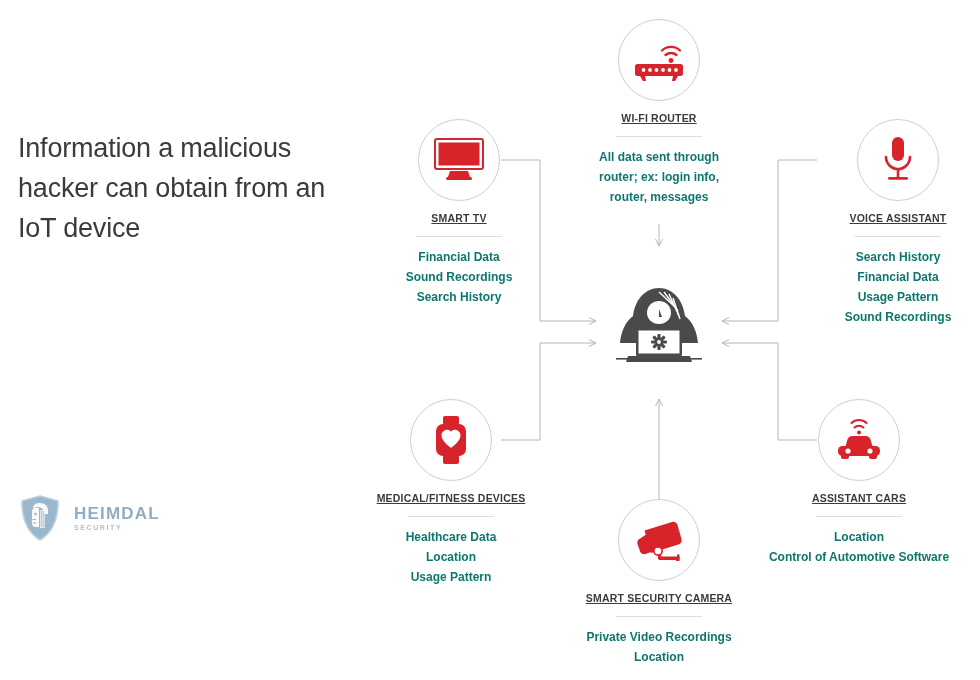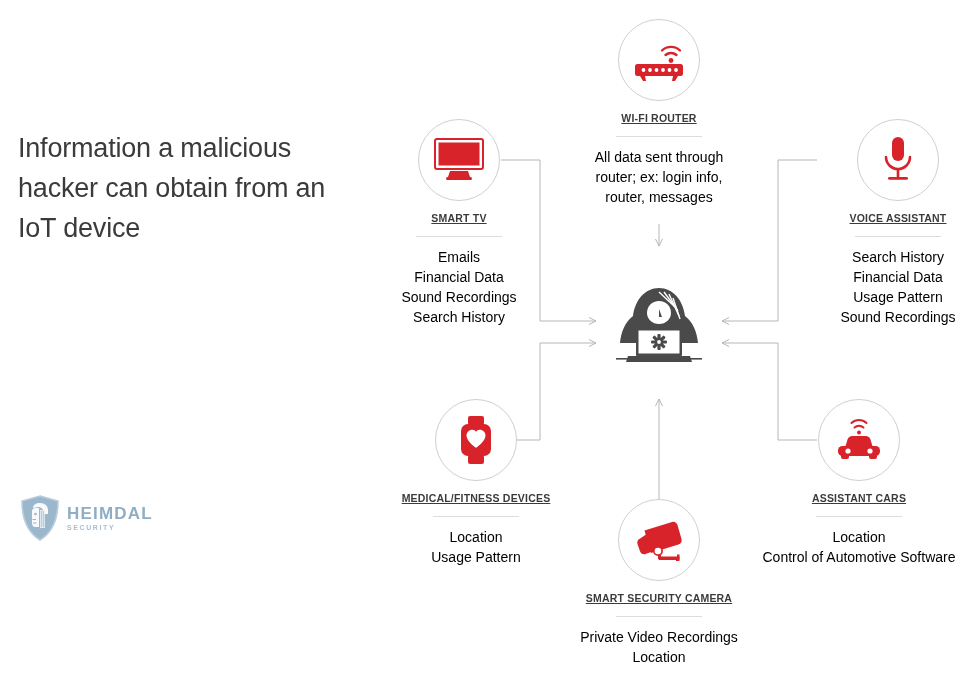--- a/index.html
+++ b/index.html
@@ -32,21 +32,21 @@
 
   
   .logo {
     position: absolute;
     left: 20px;
     top: 494px;
     width: 160px;
     height: 48px;
     display: flex;
     align-items: center;
-    gap: 7px;
+    gap: 14px;
   }
   .logo-shield { width: 40px; height: 46px; display:block; }
   .logo-text { display: flex; flex-direction: column; line-height: 1; }
   .logo-name {
     font-size: 17px;
     font-weight: bold;
     letter-spacing: 1.2px;
     color: #8fadc4;
   }
   .logo-sub {
@@ -83,32 +83,33 @@
     white-space: nowrap;
     text-decoration: underline;
   }
   .divider {
     width: 86px;
     height: 1px;
     background: #dddddd;
     margin: 12px auto 10px auto;
   }
   .items {
-    font-size: 14px;
+    font-size: 12px;
     line-height: 20px;
-    color: #000000;
+    color: #0f766e;
     white-space: nowrap;
+    font-weight: bold;
   }
   .items div { white-space: nowrap; }
 
   
   #node-smart-tv           { left: 359px; top: 119px; width: 200px; }
   #node-wifi-router        { left: 559px; top: 19px;  width: 200px; }
   #node-voice-assistant    { left: 798px; top: 119px; width: 200px; }
-  #node-medical            { left: 376px; top: 399px; width: 200px; }
+  #node-medical            { left: 351px; top: 399px; width: 200px; }
   #node-security-camera    { left: 559px; top: 499px; width: 200px; }
   #node-connected-cars     { left: 759px; top: 399px; width: 200px; }
 
   #node-wifi-router .items { line-height: 20px; }
 
   
   .hacker {
     position: absolute;
     left: 614px;
     top: 285px;
@@ -201,21 +202,20 @@
     <svg width="50" height="44" viewBox="0 0 50 44">
       <rect x="1" y="1" width="48" height="30" rx="2" fill="none" stroke="#d8232a" stroke-width="2"></rect>
       <rect x="4.5" y="4.5" width="41" height="23" fill="#d8232a"></rect>
       <path d="M16,33 L34,33 L36,39 L14,39 Z" fill="#d8232a"></path>
       <rect x="12" y="39" width="26" height="3" rx="1.5" fill="#d8232a"></rect>
     </svg>
   </div>
   <div class="node-label">SMART TV</div>
   <div class="divider"></div>
   <div class="items">
-    <div>Emails</div>
     <div>Financial Data</div>
     <div>Sound Recordings</div>
     <div>Search History</div>
   </div>
 </div>
 
 <div class="node" id="node-wifi-router">
   <div class="circle">
     <svg width="52" height="46" viewBox="0 0 52 46">
       <g fill="none" stroke="#d8232a" stroke-width="2.4" stroke-linecap="round">
@@ -271,20 +271,21 @@
       <rect x="9" y="40" width="16" height="9" rx="2" fill="#d8232a"></rect>
       <rect x="2" y="9" width="30" height="32" rx="7" fill="#d8232a"></rect>
       <path d="M17,33 C17,33 7.5,26.5 7.5,20.6 C7.5,17.2 10.1,14.8 13.2,14.8
                C15,14.8 16.3,15.7 17,16.8 C17.7,15.7 19,14.8 20.8,14.8
                C23.9,14.8 26.5,17.2 26.5,20.6 C26.5,26.5 17,33 17,33 Z" fill="#ffffff"></path>
     </svg>
   </div>
   <div class="node-label">MEDICAL/FITNESS DEVICES</div>
   <div class="divider"></div>
   <div class="items">
+    <div>Healthcare Data</div>
     <div>Location</div>
     <div>Usage Pattern</div>
   </div>
 </div>
 
 <div class="node" id="node-security-camera">
   <div class="circle">
     <svg width="50" height="44" viewBox="0 0 50 44">
       <g fill="#d8232a">
         <path d="M13.5,11.5 L41,3 C43.5,2.3 45.8,3.7 46.5,6.1 L50.5,20 C51.2,22.4 49.9,24.8 47.4,25.5

